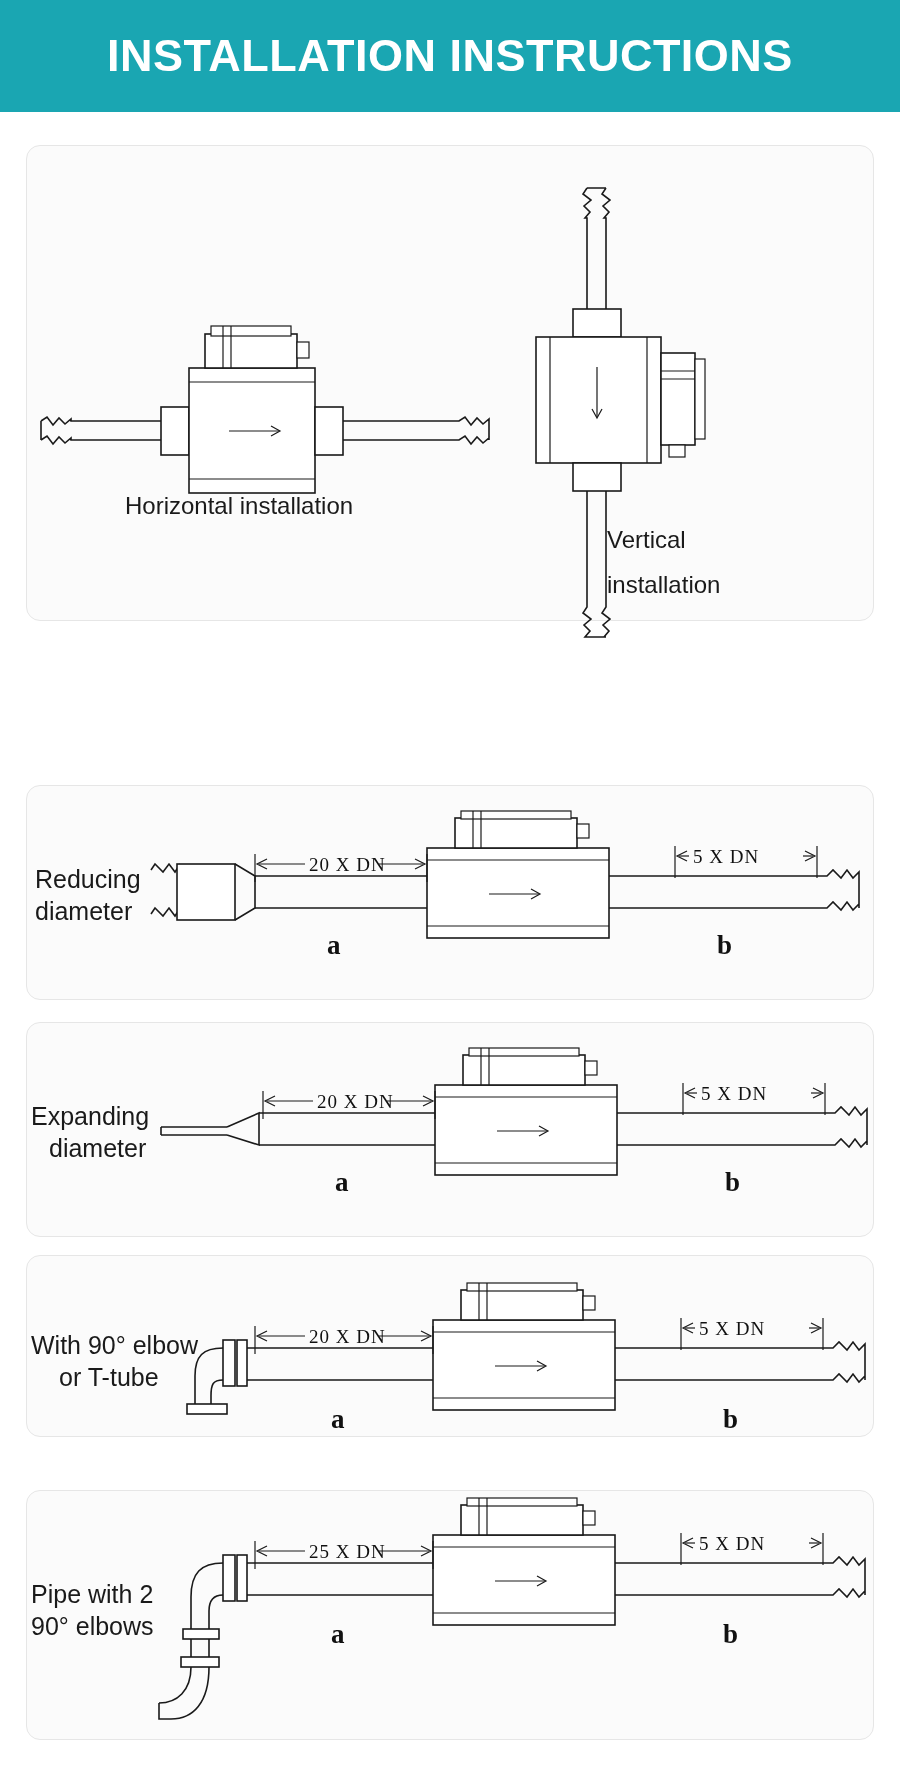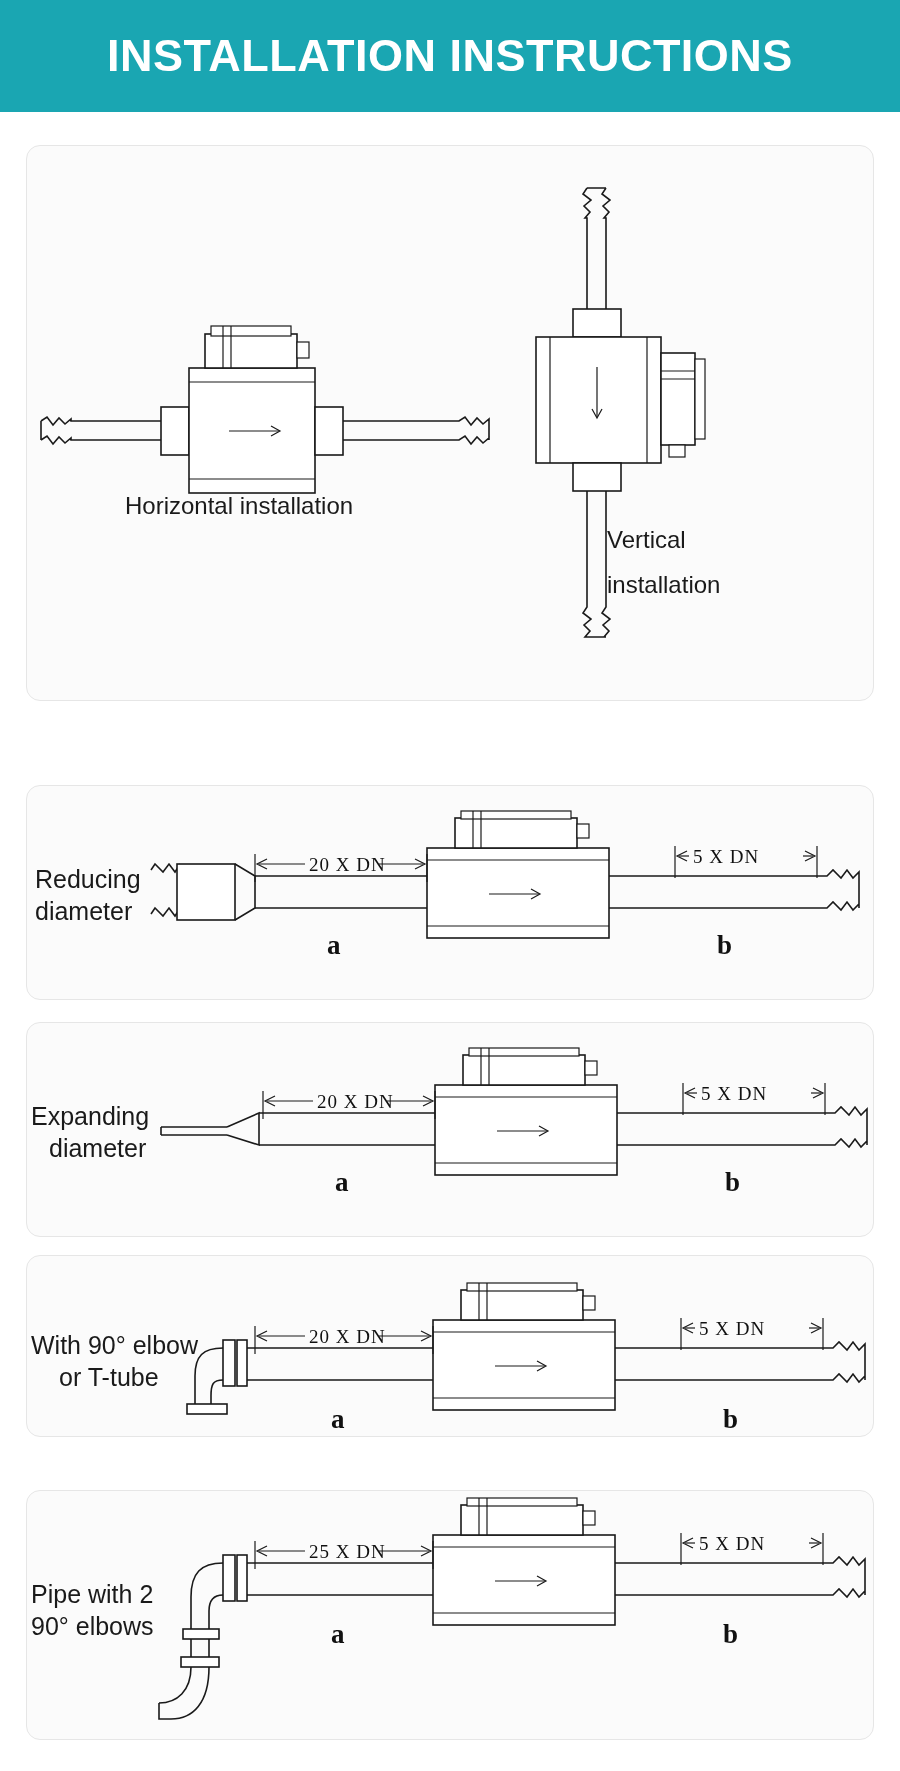--- a/index.html
+++ b/index.html
@@ -43,21 +43,21 @@
     position: absolute;
     left: 26px;
     width: 848px;
     background: #fbfbfb;
     border: 1px solid #e6e6e6;
     border-radius: 14px;
     box-sizing: border-box;
   }
   .card svg { display: block; }
 
-  .card-1 { top: 145px;  height: 556px; }
+  .card-1 { top: 145px;  height: 476px; }
   .card-2 { top: 785px;  height: 215px; }
   .card-3 { top: 1022px; height: 215px; }
   .card-4 { top: 1255px; height: 182px; }
   .card-5 { top: 1490px; height: 250px; }
 
   .lbl {
     font-family: "Liberation Sans", sans-serif;
     font-size: 24px;
     fill: #1a1a1a;
   }

